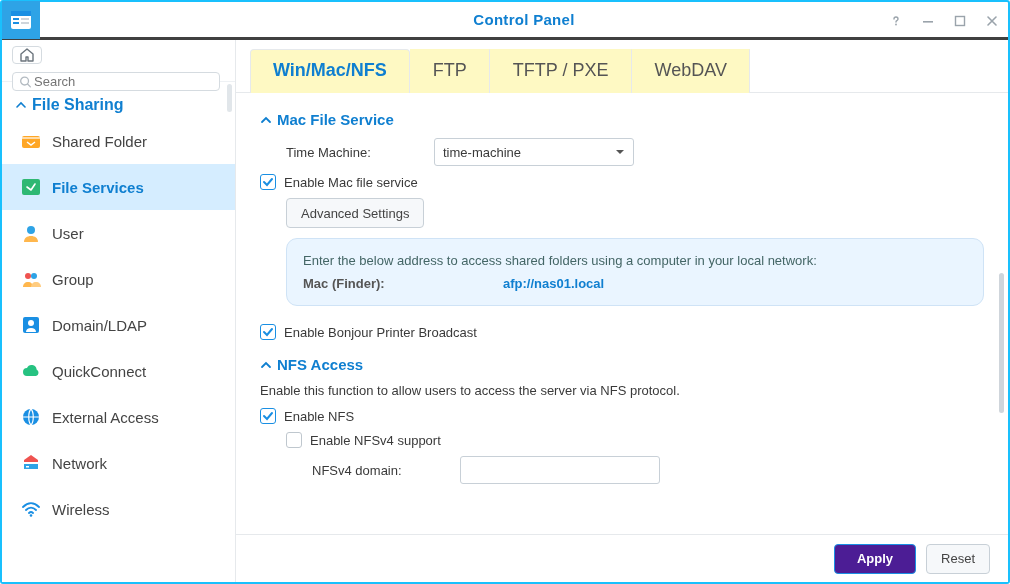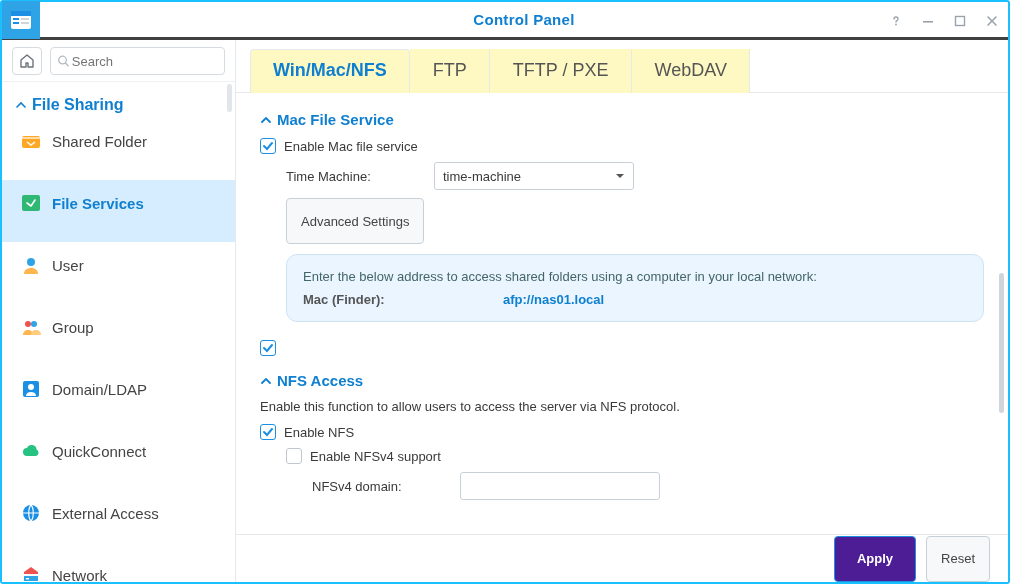--- a/index.html
+++ b/index.html
@@ -69,24 +69,25 @@
     width: 234px;
     border-right: 1px solid #e6e9ec;
     display:flex;
     flex-direction: column;
     background:#fff;
     position: relative;
   }
   .sidebar-top {
     height: 42px;
     display:flex;
-    align-items:flex-end;
+    align-items:flex-start;
     gap:8px;
     padding: 6px 10px;
     border-bottom: 1px solid #eef1f4;
+    flex-direction: column;
   }
   .home-btn {
     width:30px; height:28px;
     border:1px solid #d5dbe0;
     border-radius:4px;
     display:flex; align-items:center; justify-content:center;
     background:#fff;
     cursor:pointer;
   }
   .search-wrap {
@@ -114,21 +115,21 @@
     gap:6px;
     padding:10px 14px 4px 14px;
     color:#0f7fd0;
     font-weight:700;
     font-size:16px;
     cursor:pointer;
   }
   .nav-item {
     display:flex; align-items:center;
     gap:10px;
-    padding:12px 14px 28px 18px;
+    padding:12px 14px 12px 18px;
     font-size:15px;
     color:#444;
     cursor:pointer;
   }
   .nav-item.active {
     background:#d5edff;
     color:#0f7fd0;
     font-weight:600;
   }
   .nav-icon {
@@ -210,21 +211,21 @@
     width:200px; height:28px;
     border:1px solid #c8d0d7;
     border-radius:3px;
     display:flex; align-items:center;
     padding:0 8px;
     justify-content:space-between;
     cursor:pointer;
     background:#fff;
   }
   .btn {
-    height:46px;
+    height:30px;
     padding:0 14px;
     border:1px solid #c8d0d7;
     border-radius:4px;
     background:#f6f8fa;
     display:inline-flex; align-items:center;
     cursor:pointer;
     font-size:13px;
     color:#444;
   }
   .infobox {
@@ -461,37 +462,37 @@
       <div class="panel-scroll">
         <div class="scroll-ind"></div>
 
         <div class="panel-hdr">
           <svg width="12" height="12" viewBox="0 0 12 12">
               <path d="M2 8l4-4 4 4" stroke="#0f7fd0" stroke-width="1.8" fill="none" stroke-linecap="round"></path>
             </svg>
           <span>Mac File Service</span>
         </div>
 
-        <div class="row">
-          <div class="chk checked">
-            <svg width="12" height="12" viewBox="0 0 12 12">
-                <path d="M2 6l3 3 5-6" stroke="#1a8fe3" stroke-width="2" fill="none" stroke-linecap="round"></path>
-              </svg>
-          </div>
-          <span>Enable Mac file service</span>
-        </div>
-
         <div class="row indent-1">
           <span class="label-col">Time Machine:</span>
           <div class="select">
             <span>time-machine</span>
             <svg width="10" height="10" viewBox="0 0 10 10">
                 <path d="M1 3l4 4 4-4" fill="#555"></path>
               </svg>
           </div>
+        </div>
+
+        <div class="row">
+          <div class="chk checked">
+            <svg width="12" height="12" viewBox="0 0 12 12">
+                <path d="M2 6l3 3 5-6" stroke="#1a8fe3" stroke-width="2" fill="none" stroke-linecap="round"></path>
+              </svg>
+          </div>
+          <span>Enable Mac file service</span>
         </div>
 
         <div class="row indent-1">
           <div class="btn">
               <span>Advanced Settings</span>
             </div>
         </div>
 
         <div class="indent-1">
           <div class="infobox">
@@ -502,20 +503,21 @@
             </div>
           </div>
         </div>
 
         <div class="row" style="margin-top:18px;">
           <div class="chk checked">
             <svg width="12" height="12" viewBox="0 0 12 12">
                 <path d="M2 6l3 3 5-6" stroke="#1a8fe3" stroke-width="2" fill="none" stroke-linecap="round"></path>
               </svg>
           </div>
+          <span>Enable Bonjour Printer Broadcast</span>
         </div>
 
         <div class="panel-hdr" style="margin-top:16px;">
           <svg width="12" height="12" viewBox="0 0 12 12">
               <path d="M2 8l4-4 4 4" stroke="#0f7fd0" stroke-width="1.8" fill="none" stroke-linecap="round"></path>
             </svg>
           <span>NFS Access</span>
         </div>
 
         <div style="margin:6px 0 10px 0;">Enable this function to allow users to access the server via NFS protocol.</div>

